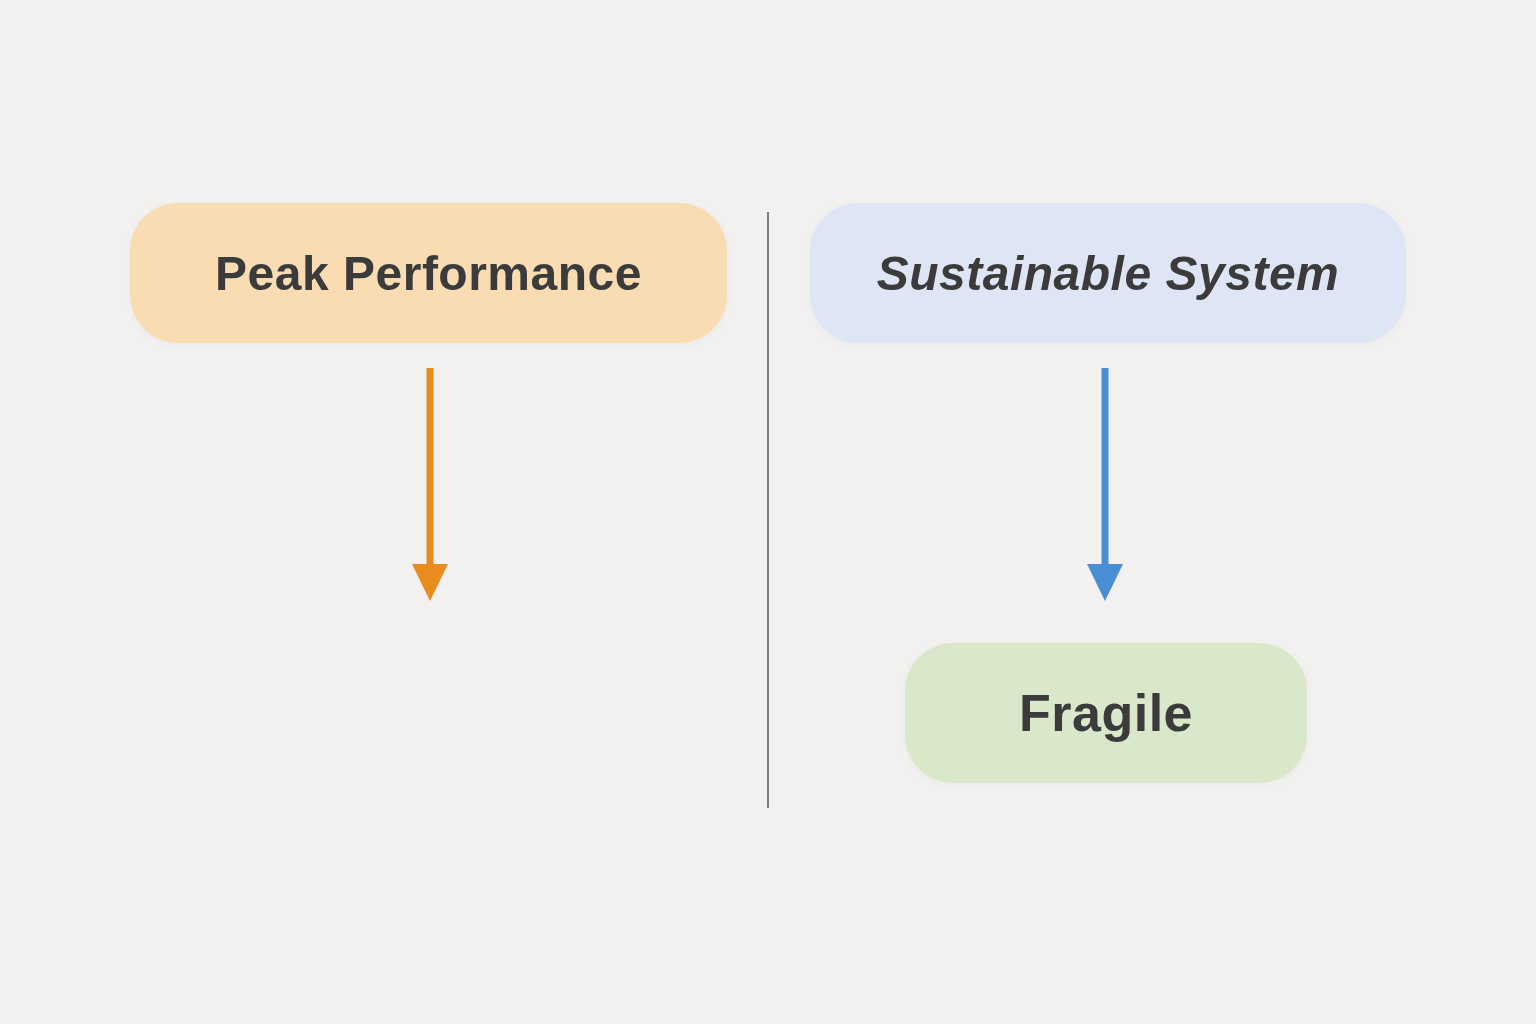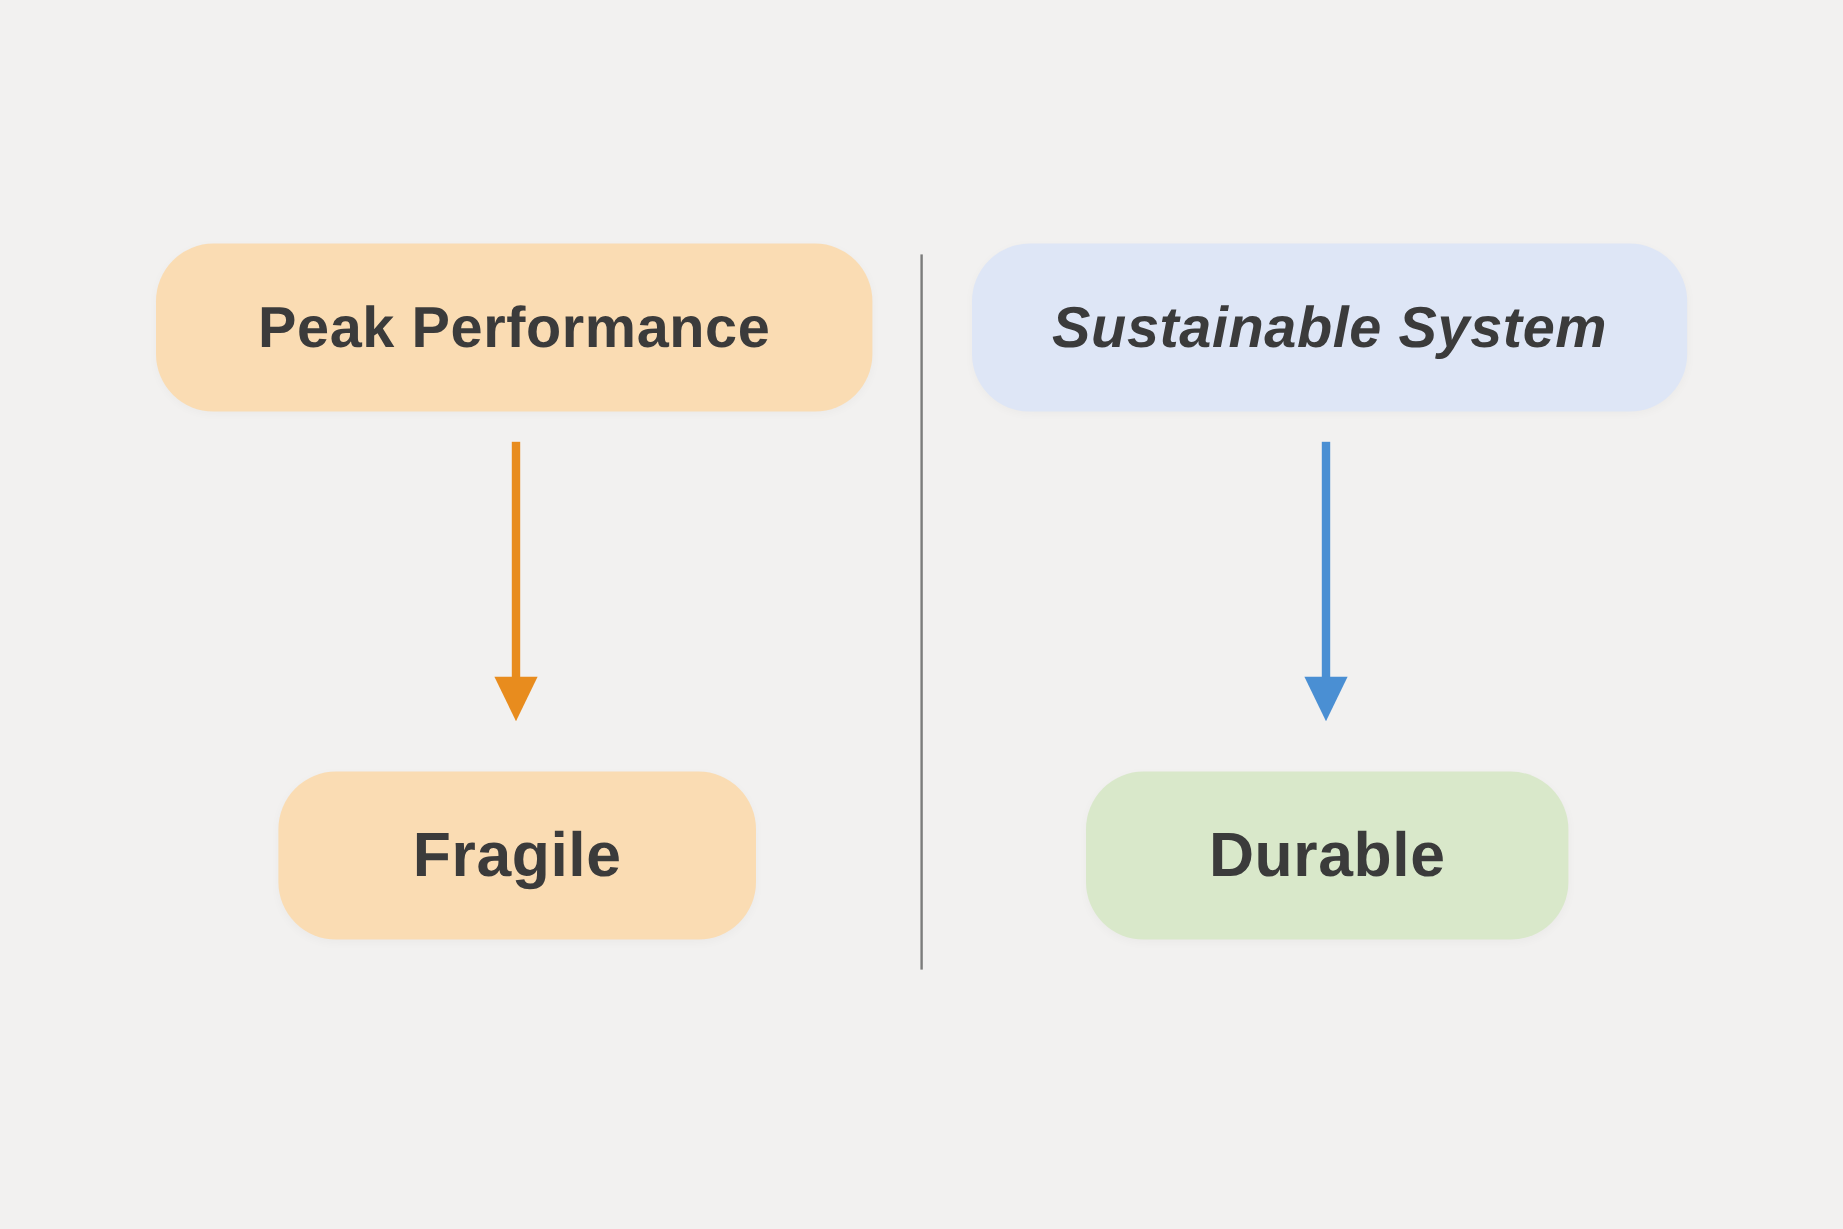--- a/index.html
+++ b/index.html
@@ -80,32 +80,29 @@
 
   <div class="pill box-peak">
     <span class="pill-label top-label">Peak Performance</span>
   </div>
 
   <svg class="arrow arrow-left" viewBox="0 0 40 233" xmlns="http://www.w3.org/2000/svg" aria-hidden="true">
     <rect class="arrow-shape" x="16.5" y="0" width="7" height="200"></rect>
     <polygon class="arrow-shape" points="2,196 38,196 20,233"></polygon>
   </svg>
 
-  <div class="pill box-fragile">
-    <span class="pill-label bottom-label">Fragile</span>
-  </div>
 
   <div class="divider"></div>
 
   <div class="pill box-sustainable">
     <span class="pill-label top-label">Sustainable System</span>
   </div>
 
   <svg class="arrow arrow-right" viewBox="0 0 40 233" xmlns="http://www.w3.org/2000/svg" aria-hidden="true">
     <rect class="arrow-shape" x="16.5" y="0" width="7" height="200"></rect>
     <polygon class="arrow-shape" points="2,196 38,196 20,233"></polygon>
   </svg>
 
   <div class="pill box-durable">
-    <span class="pill-label bottom-label">Durable</span>
+    <span class="pill-label bottom-label">Fragile</span>
   </div>
 
 </div>
 
 </body></html>

